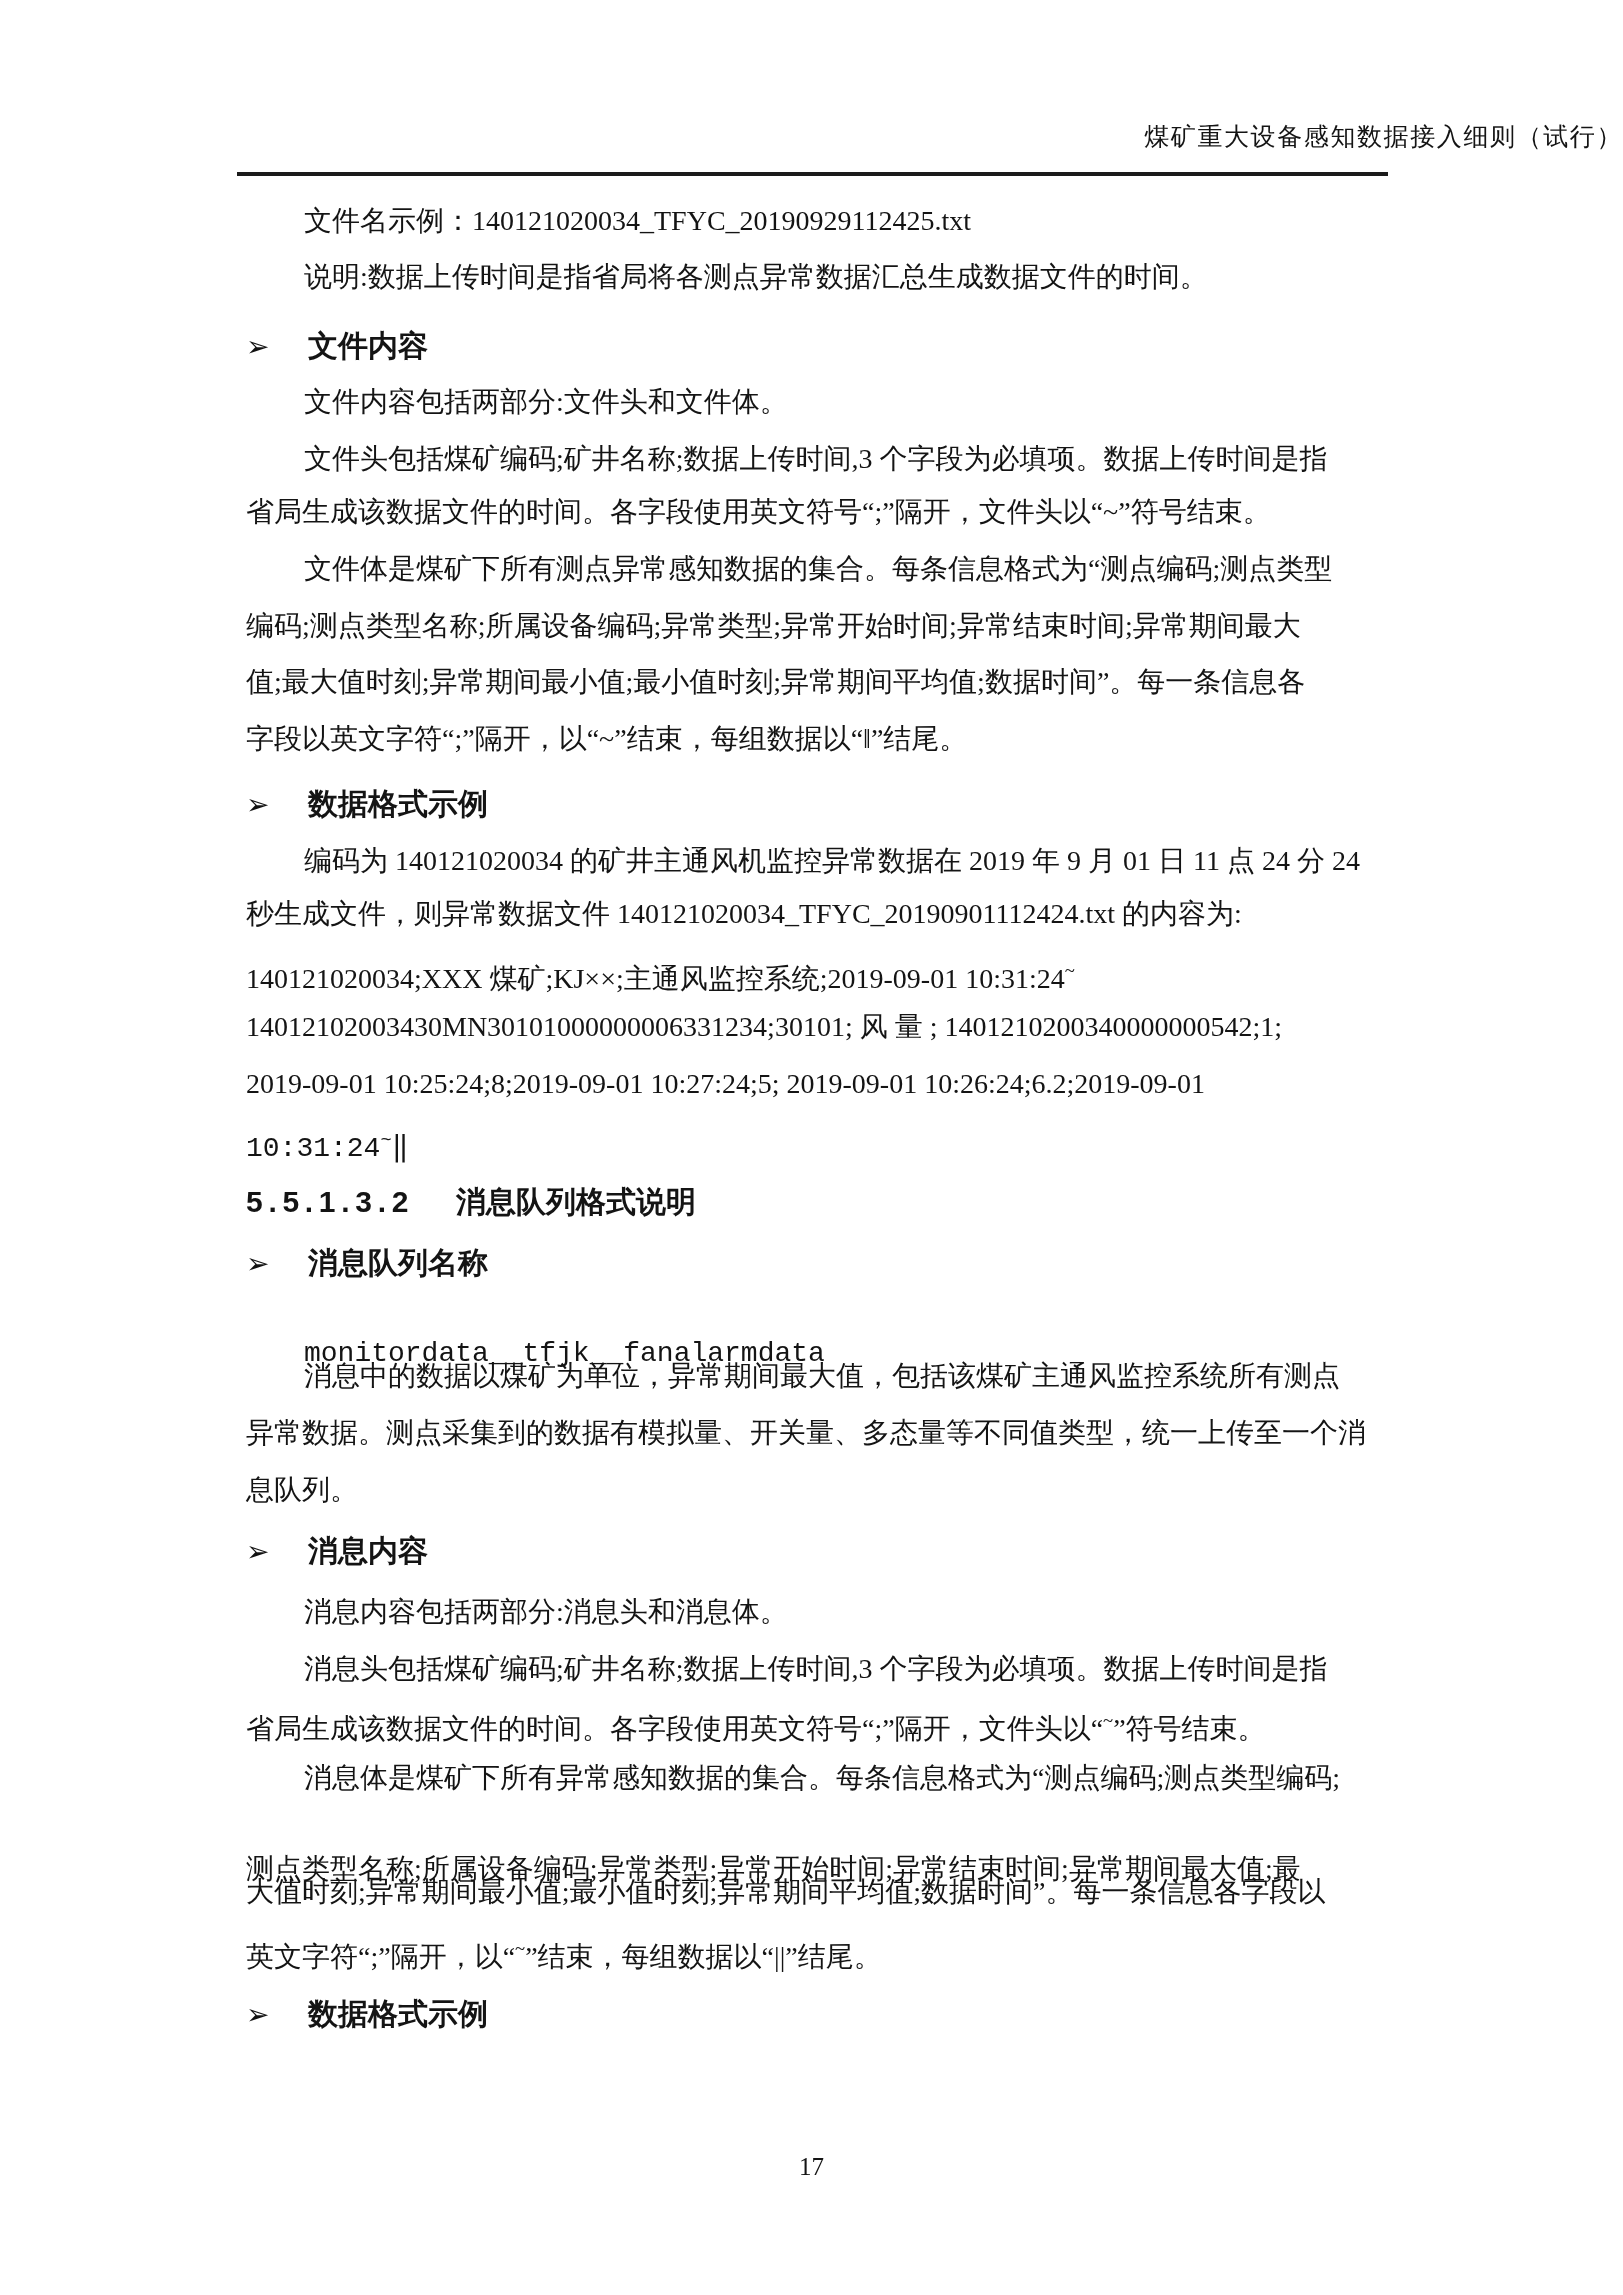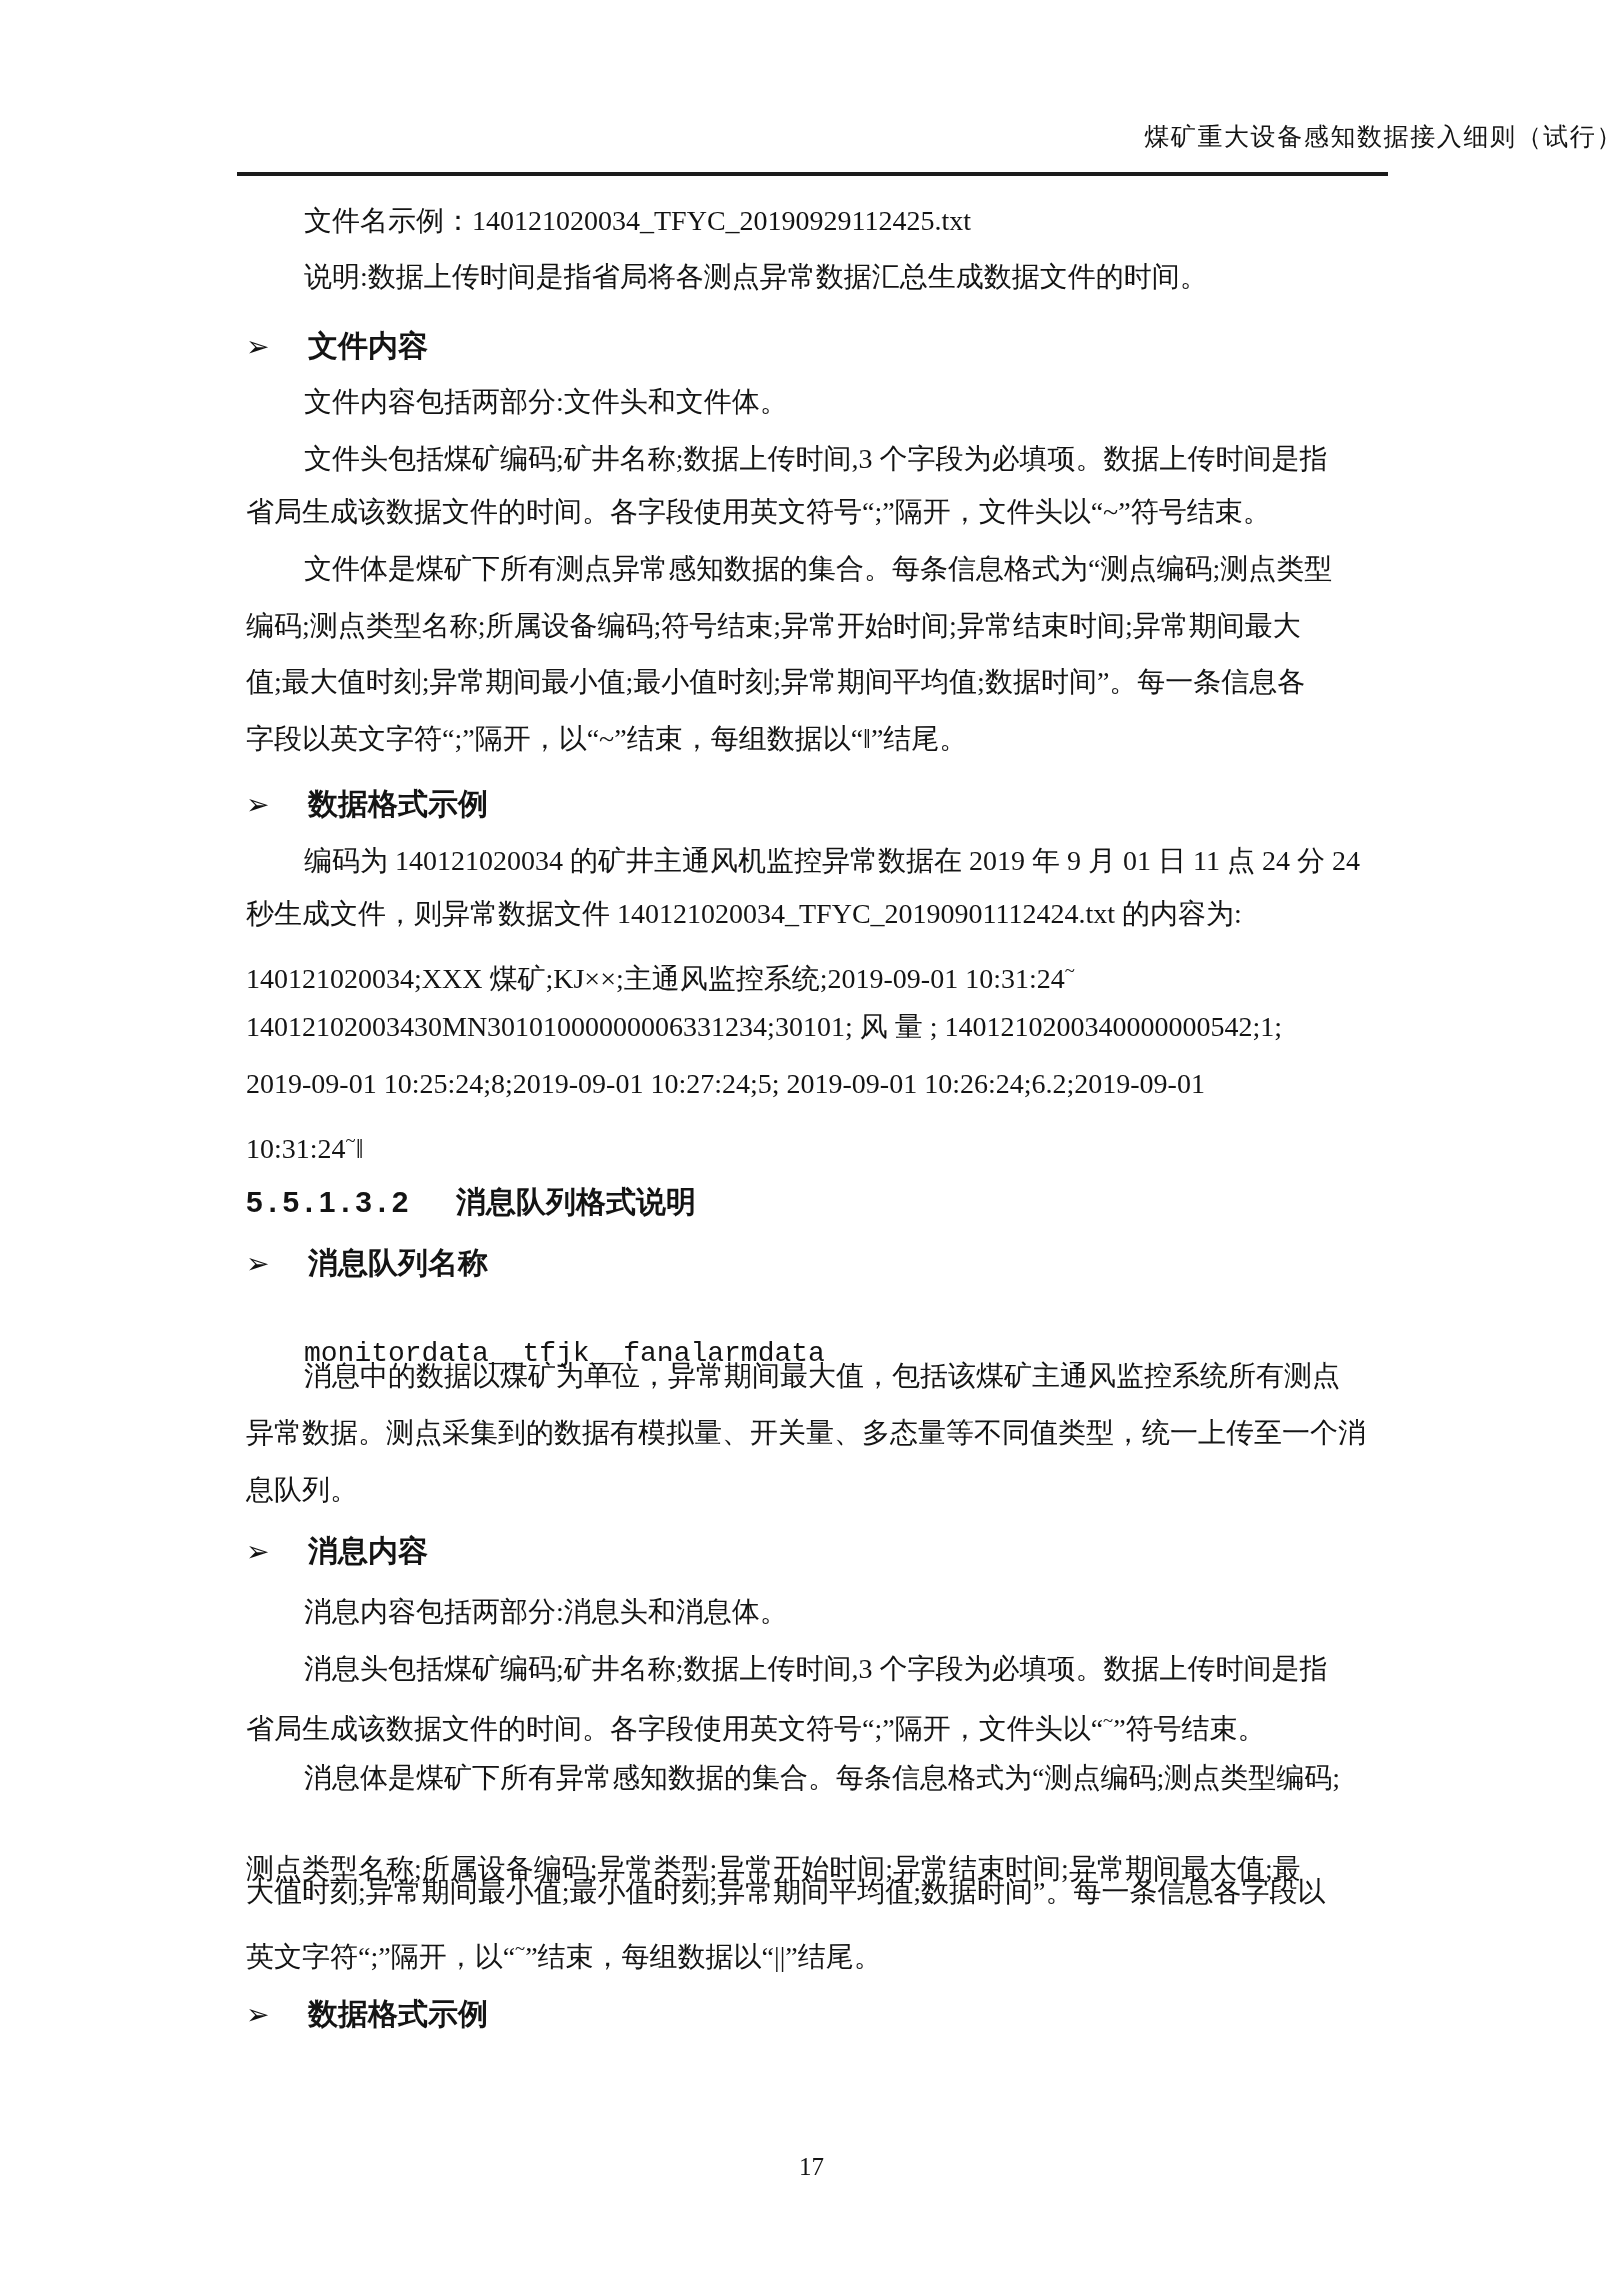--- a/index.html
+++ b/index.html
@@ -87,30 +87,30 @@
   <div class="header-rule"></div>
 
   <div class="doc-body">
       <div class="line body indent" style="top: 192px;"><span>文件名示例：140121020034_TFYC_20190929112425.txt</span></div>
       <div class="line body indent" style="top: 248px;"><span>说明:数据上传时间是指省局将各测点异常数据汇总生成数据文件的时间。</span></div>
       <div class="line bullet-heading" style="top: 317px;"><span class="bullet-glyph">➢</span><span>文件内容</span></div>
       <div class="line body indent" style="top: 373px;"><span>文件内容包括两部分:文件头和文件体。</span></div>
       <div class="line body indent" style="top: 430px;"><span>文件头包括煤矿编码;矿井名称;数据上传时间,3 个字段为必填项。数据上传时间是指</span></div>
       <div class="line body" style="top: 483px;"><span>省局生成该数据文件的时间。各字段使用英文符号“;”隔开，文件头以“~”符号结束。</span></div>
       <div class="line body indent" style="top: 540px;"><span>文件体是煤矿下所有测点异常感知数据的集合。每条信息格式为“测点编码;测点类型</span></div>
-      <div class="line body" style="top: 597px;"><span>编码;测点类型名称;所属设备编码;符号结束;异常开始时间;异常结束时间;异常期间最大</span></div>
+      <div class="line body" style="top: 597px;"><span>编码;测点类型名称;所属设备编码;异常类型;异常开始时间;异常结束时间;异常期间最大</span></div>
       <div class="line body" style="top: 653px;"><span>值;最大值时刻;异常期间最小值;最小值时刻;异常期间平均值;数据时间”。每一条信息各</span></div>
       <div class="line body" style="top: 710px;"><span>字段以英文字符“;”隔开，以“~”结束，每组数据以“‖”结尾。</span></div>
       <div class="line bullet-heading" style="top: 775px;"><span class="bullet-glyph">➢</span><span>数据格式示例</span></div>
       <div class="line body indent" style="top: 832px;"><span>编码为 140121020034 的矿井主通风机监控异常数据在 2019 年 9 月 01 日 11 点 24 分 24</span></div>
       <div class="line body" style="top: 885px;"><span>秒生成文件，则异常数据文件 140121020034_TFYC_20190901112424.txt 的内容为:</span></div>
       <div class="line body" style="top: 942px;"><span>140121020034;XXX 煤矿;KJ××;主通风监控系统;2019-09-01 10:31:24</span><span class="sup">~</span></div>
       <div class="line body" style="top: 998px;"><span>14012102003430MN30101000000006331234;30101; 风 量 ;  1401210200340000000542;1;</span></div>
       <div class="line body" style="top: 1055px;"><span>2019-09-01 10:25:24;8;2019-09-01 10:27:24;5; 2019-09-01 10:26:24;6.2;2019-09-01</span></div>
-      <div class="line body" style="top: 1112px;"><span>10:31:24</span><span class="sup">~</span><span>‖</span></div>
+      <div class="line body" style="top: 1112px; font-family: Liberation Mono, monospace;"><span>10:31:24</span><span class="sup">~</span><span>‖</span></div>
       <div class="line section-heading" style="top: 1173px;"><span class="section-number">5.5.1.3.2</span><span>消息队列格式说明</span></div>
       <div class="line bullet-heading" style="top: 1234px;"><span class="bullet-glyph">➢</span><span>消息队列名称</span></div>
       <div class="line mono indent" style="top: 1325px;"><span>monitordata__tfjk__fanalarmdata</span></div>
       <div class="line body indent" style="top: 1347px;"><span>消息中的数据以煤矿为单位，异常期间最大值，包括该煤矿主通风监控系统所有测点</span></div>
       <div class="line body" style="top: 1404px;"><span>异常数据。测点采集到的数据有模拟量、开关量、多态量等不同值类型，统一上传至一个消</span></div>
       <div class="line body" style="top: 1461px;"><span>息队列。</span></div>
       <div class="line bullet-heading" style="top: 1522px;"><span class="bullet-glyph">➢</span><span>消息内容</span></div>
       <div class="line body indent" style="top: 1583px;"><span>消息内容包括两部分:消息头和消息体。</span></div>
       <div class="line body indent" style="top: 1640px;"><span>消息头包括煤矿编码;矿井名称;数据上传时间,3 个字段为必填项。数据上传时间是指</span></div>
       <div class="line body" style="top: 1692px;"><span>省局生成该数据文件的时间。各字段使用英文符号“;”隔开，文件头以“</span><span class="sup">~</span><span>”符号结束。</span></div>

